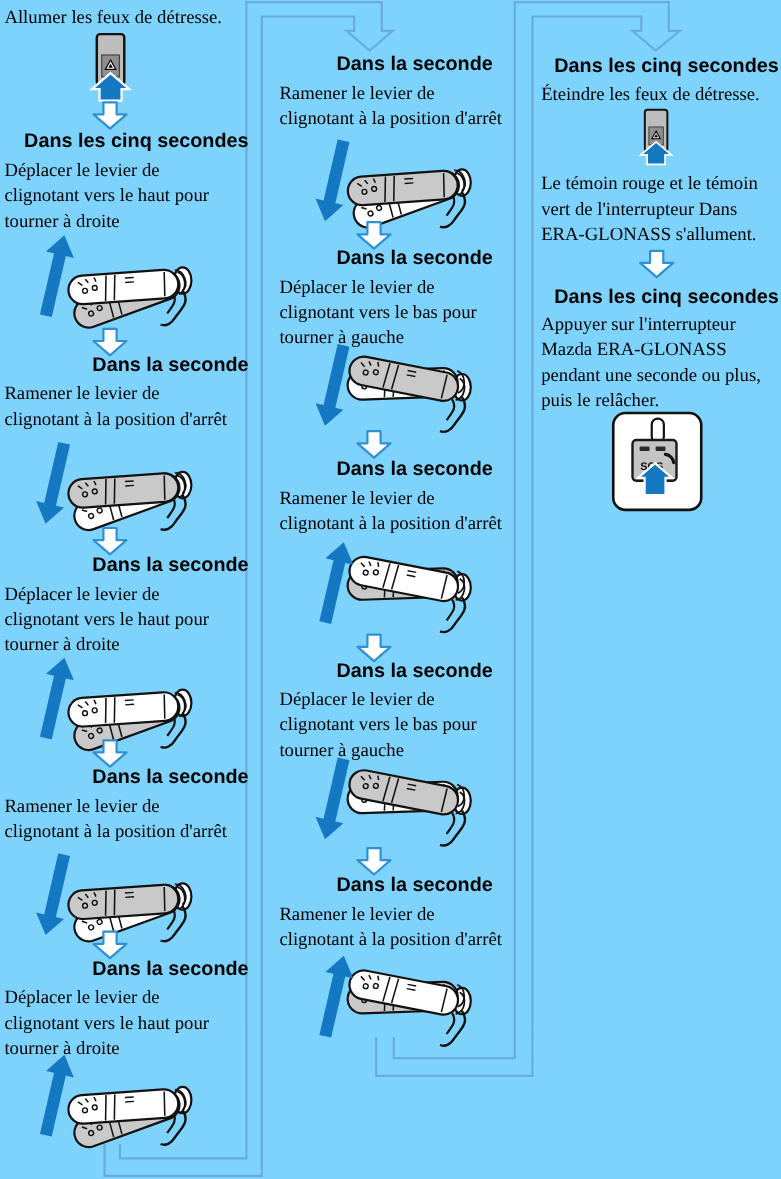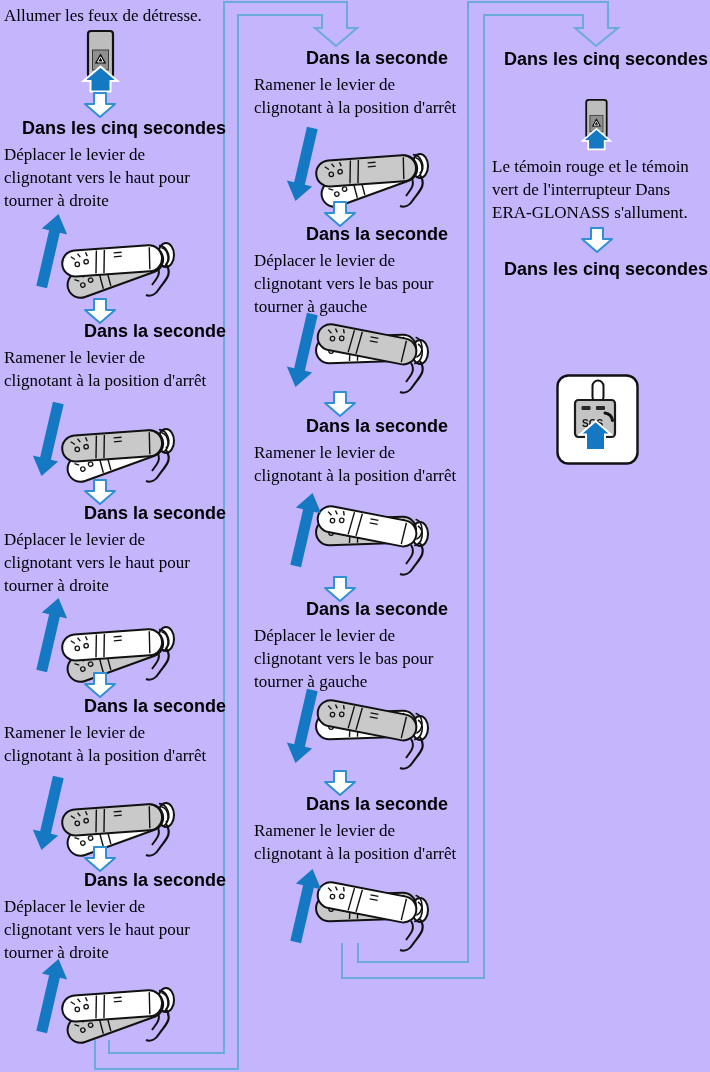--- a/index.html
+++ b/index.html
@@ -1,16 +1,16 @@
 <!DOCTYPE html>
 <html style="--c-solid_arrow: #1479c2; --c-outline_arrow: #2f90d3; --c-connector: #6aabdc; --c-lever_gray: #c9c9c9; --c-switch_gray: #bdbdbd; --c-switch_panel_gray: #8f8f8f; --c-text: #000000; --c-background: #ffffff;"><head>
 <meta charset="utf-8">
 <style>
   html,body{margin:0;padding:0;background:#fff;}
-  .canvas{position:relative;width:710px;height:1072px;background:#c4b5fd;overflow:hidden;
+  .canvas{position:relative;width:710px;height:1072px;background:#7dd3fc;overflow:hidden;
           font-family:"Liberation Serif",serif;color:#000;}
   .layer{position:absolute;left:0;top:0;width:710px;height:1072px;}
   .h{position:absolute;font-family:"Liberation Sans",sans-serif;font-weight:bold;
      font-size:18px;line-height:19px;text-align:right;white-space:nowrap;}
   .b{position:absolute;font-family:"Liberation Serif",serif;font-size:17px;
      line-height:23px;white-space:pre-line;}
 </style>
 </head>
 <body>
 
@@ -152,18 +152,23 @@
 clignotant à la position d'arrêt</div>
   <div class="h" style="left:252px;top:600px;width:196px;">Dans la seconde</div>
   <div class="b" style="left:254px;top:624px;width:210px;">Déplacer le levier de
 clignotant vers le bas pour
 tourner à gauche</div>
   <div class="h" style="left:252px;top:795px;width:196px;">Dans la seconde</div>
   <div class="b" style="left:254px;top:819px;width:210px;">Ramener le levier de
 clignotant à la position d'arrêt</div>
 
   <div class="h" style="left:492px;top:50px;width:216px;">Dans les cinq secondes</div>
+  <div class="b" style="left:492px;top:74px;width:216px;">Éteindre les feux de détresse.</div>
   <div class="b" style="left:492px;top:155px;width:216px;">Le témoin rouge et le témoin
 vert de l'interrupteur Dans
 ERA-GLONASS s'allument.</div>
   <div class="h" style="left:492px;top:260px;width:216px;">Dans les cinq secondes</div>
+  <div class="b" style="left:492px;top:283px;width:216px;">Appuyer sur l'interrupteur
+Mazda ERA-GLONASS
+pendant une seconde ou plus,
+puis le relâcher.</div>
 
 </div>
 
 </body></html>

